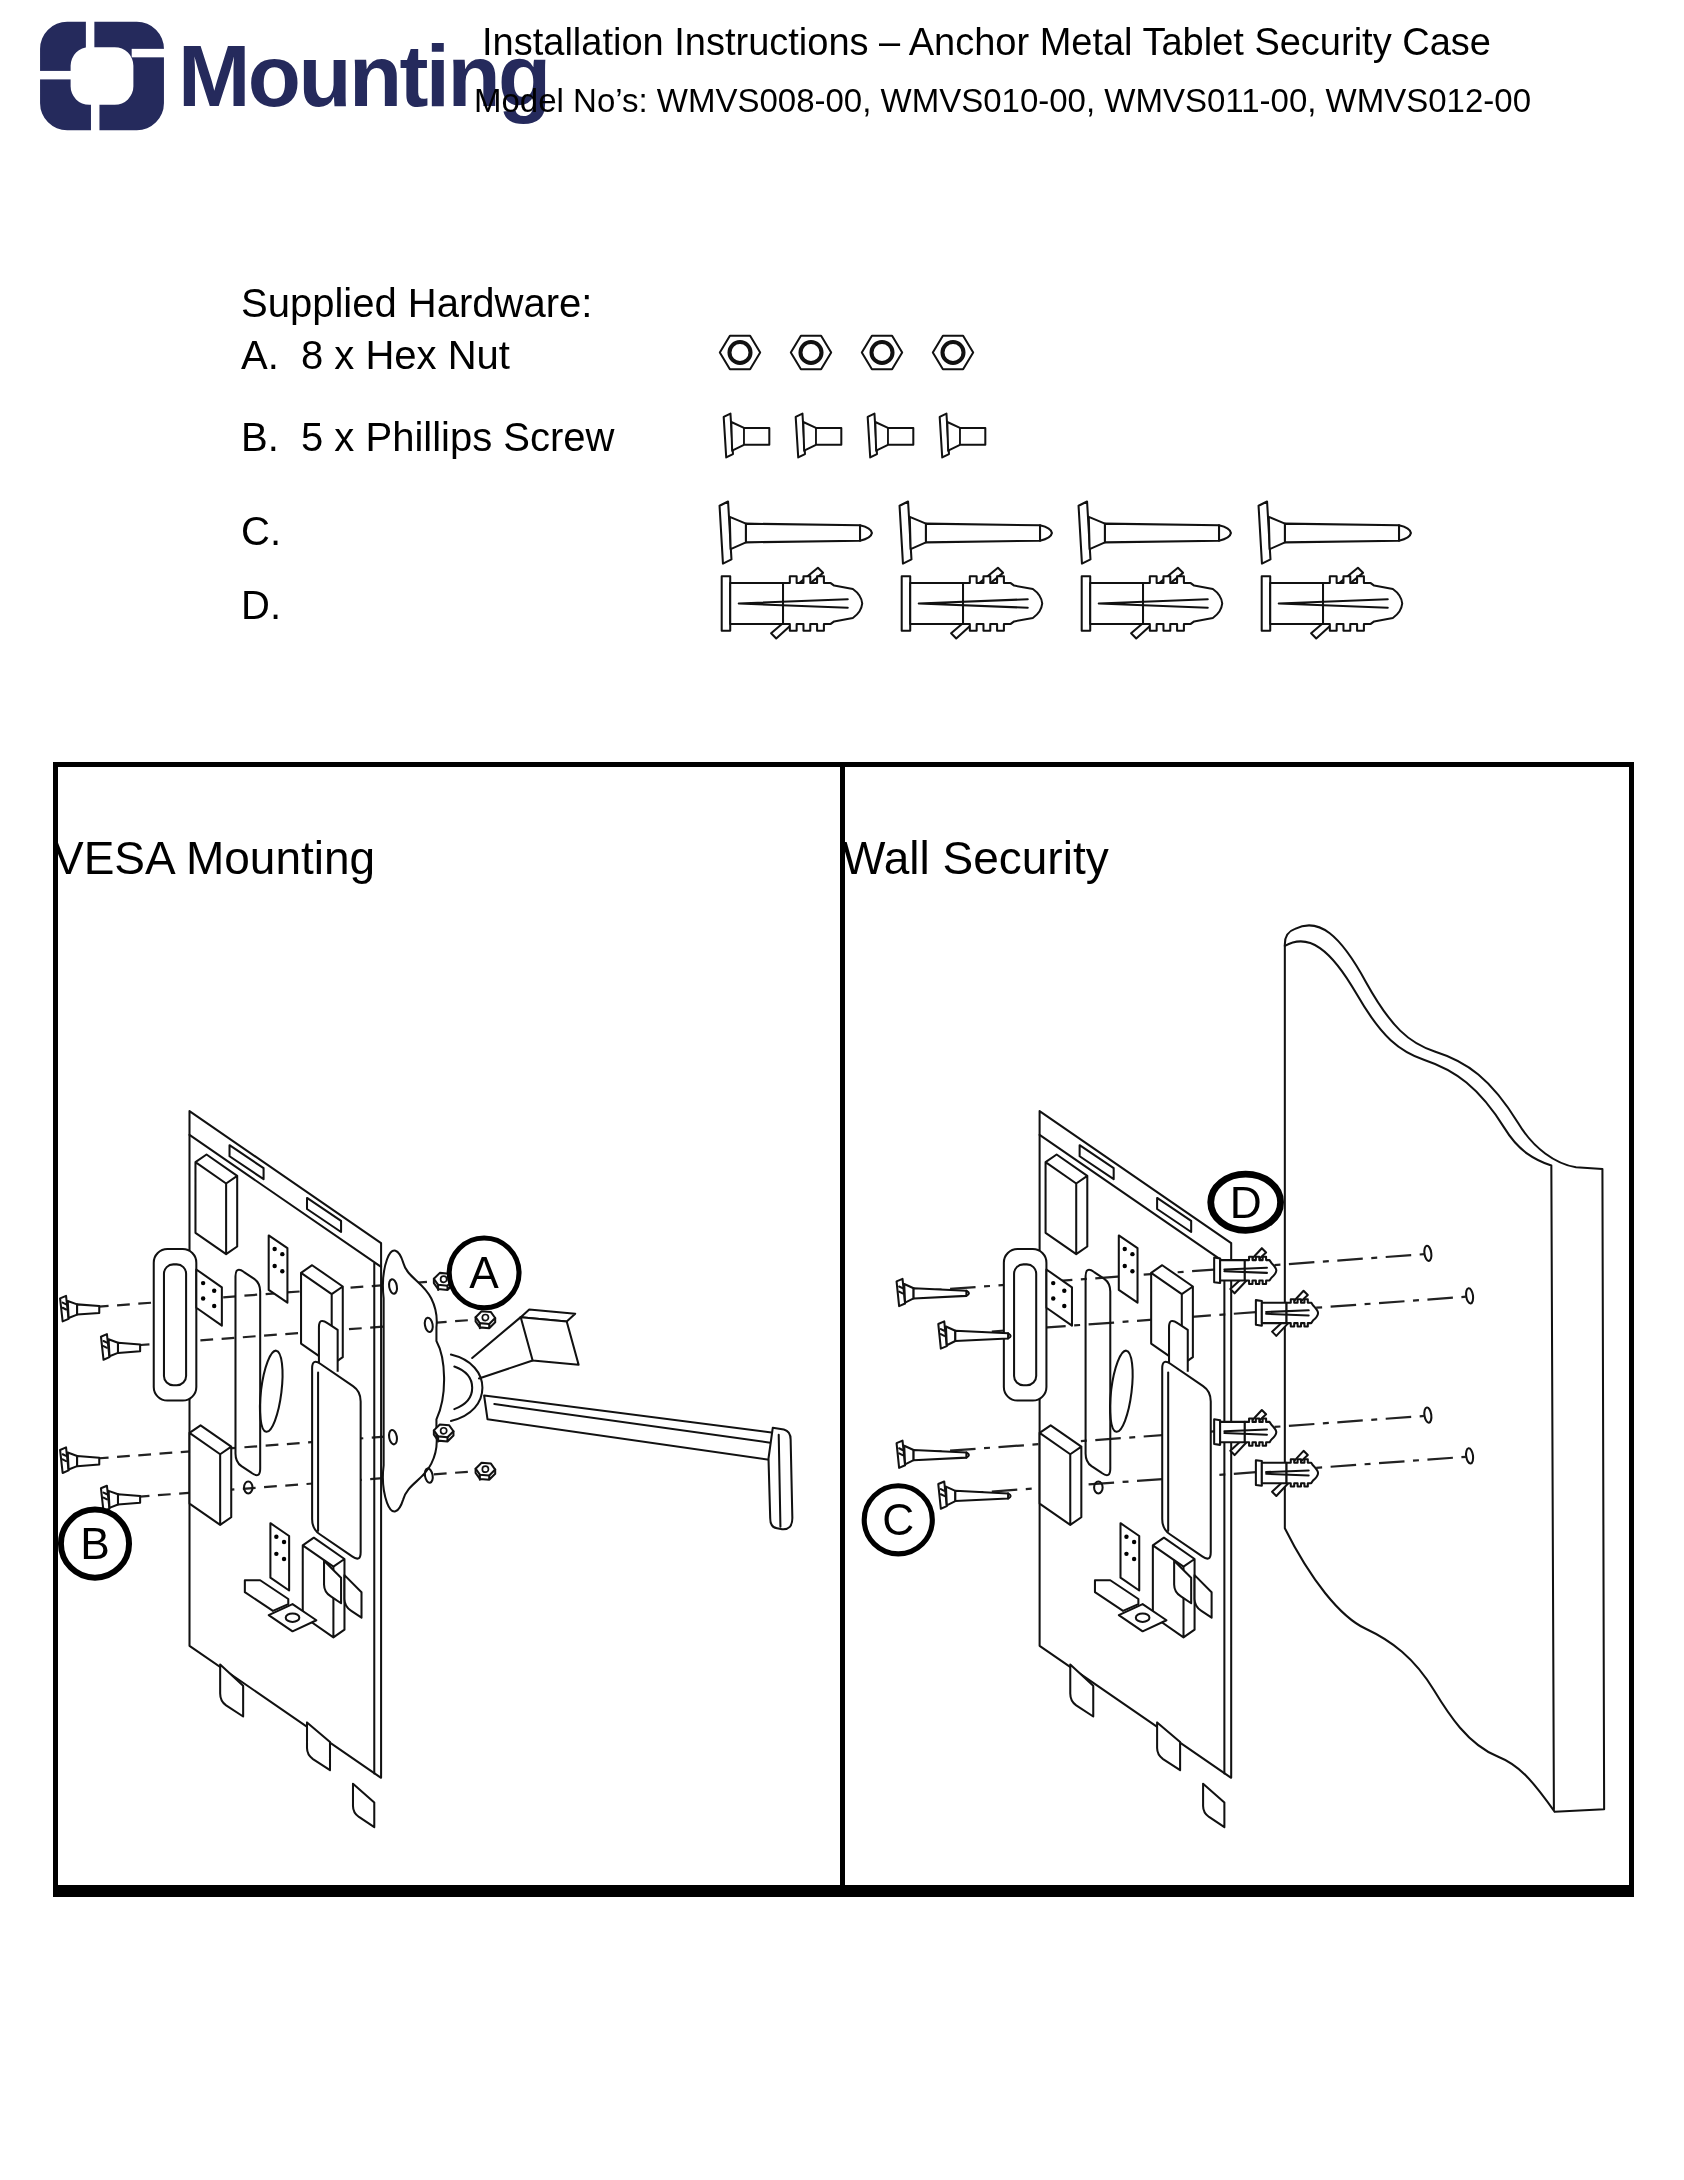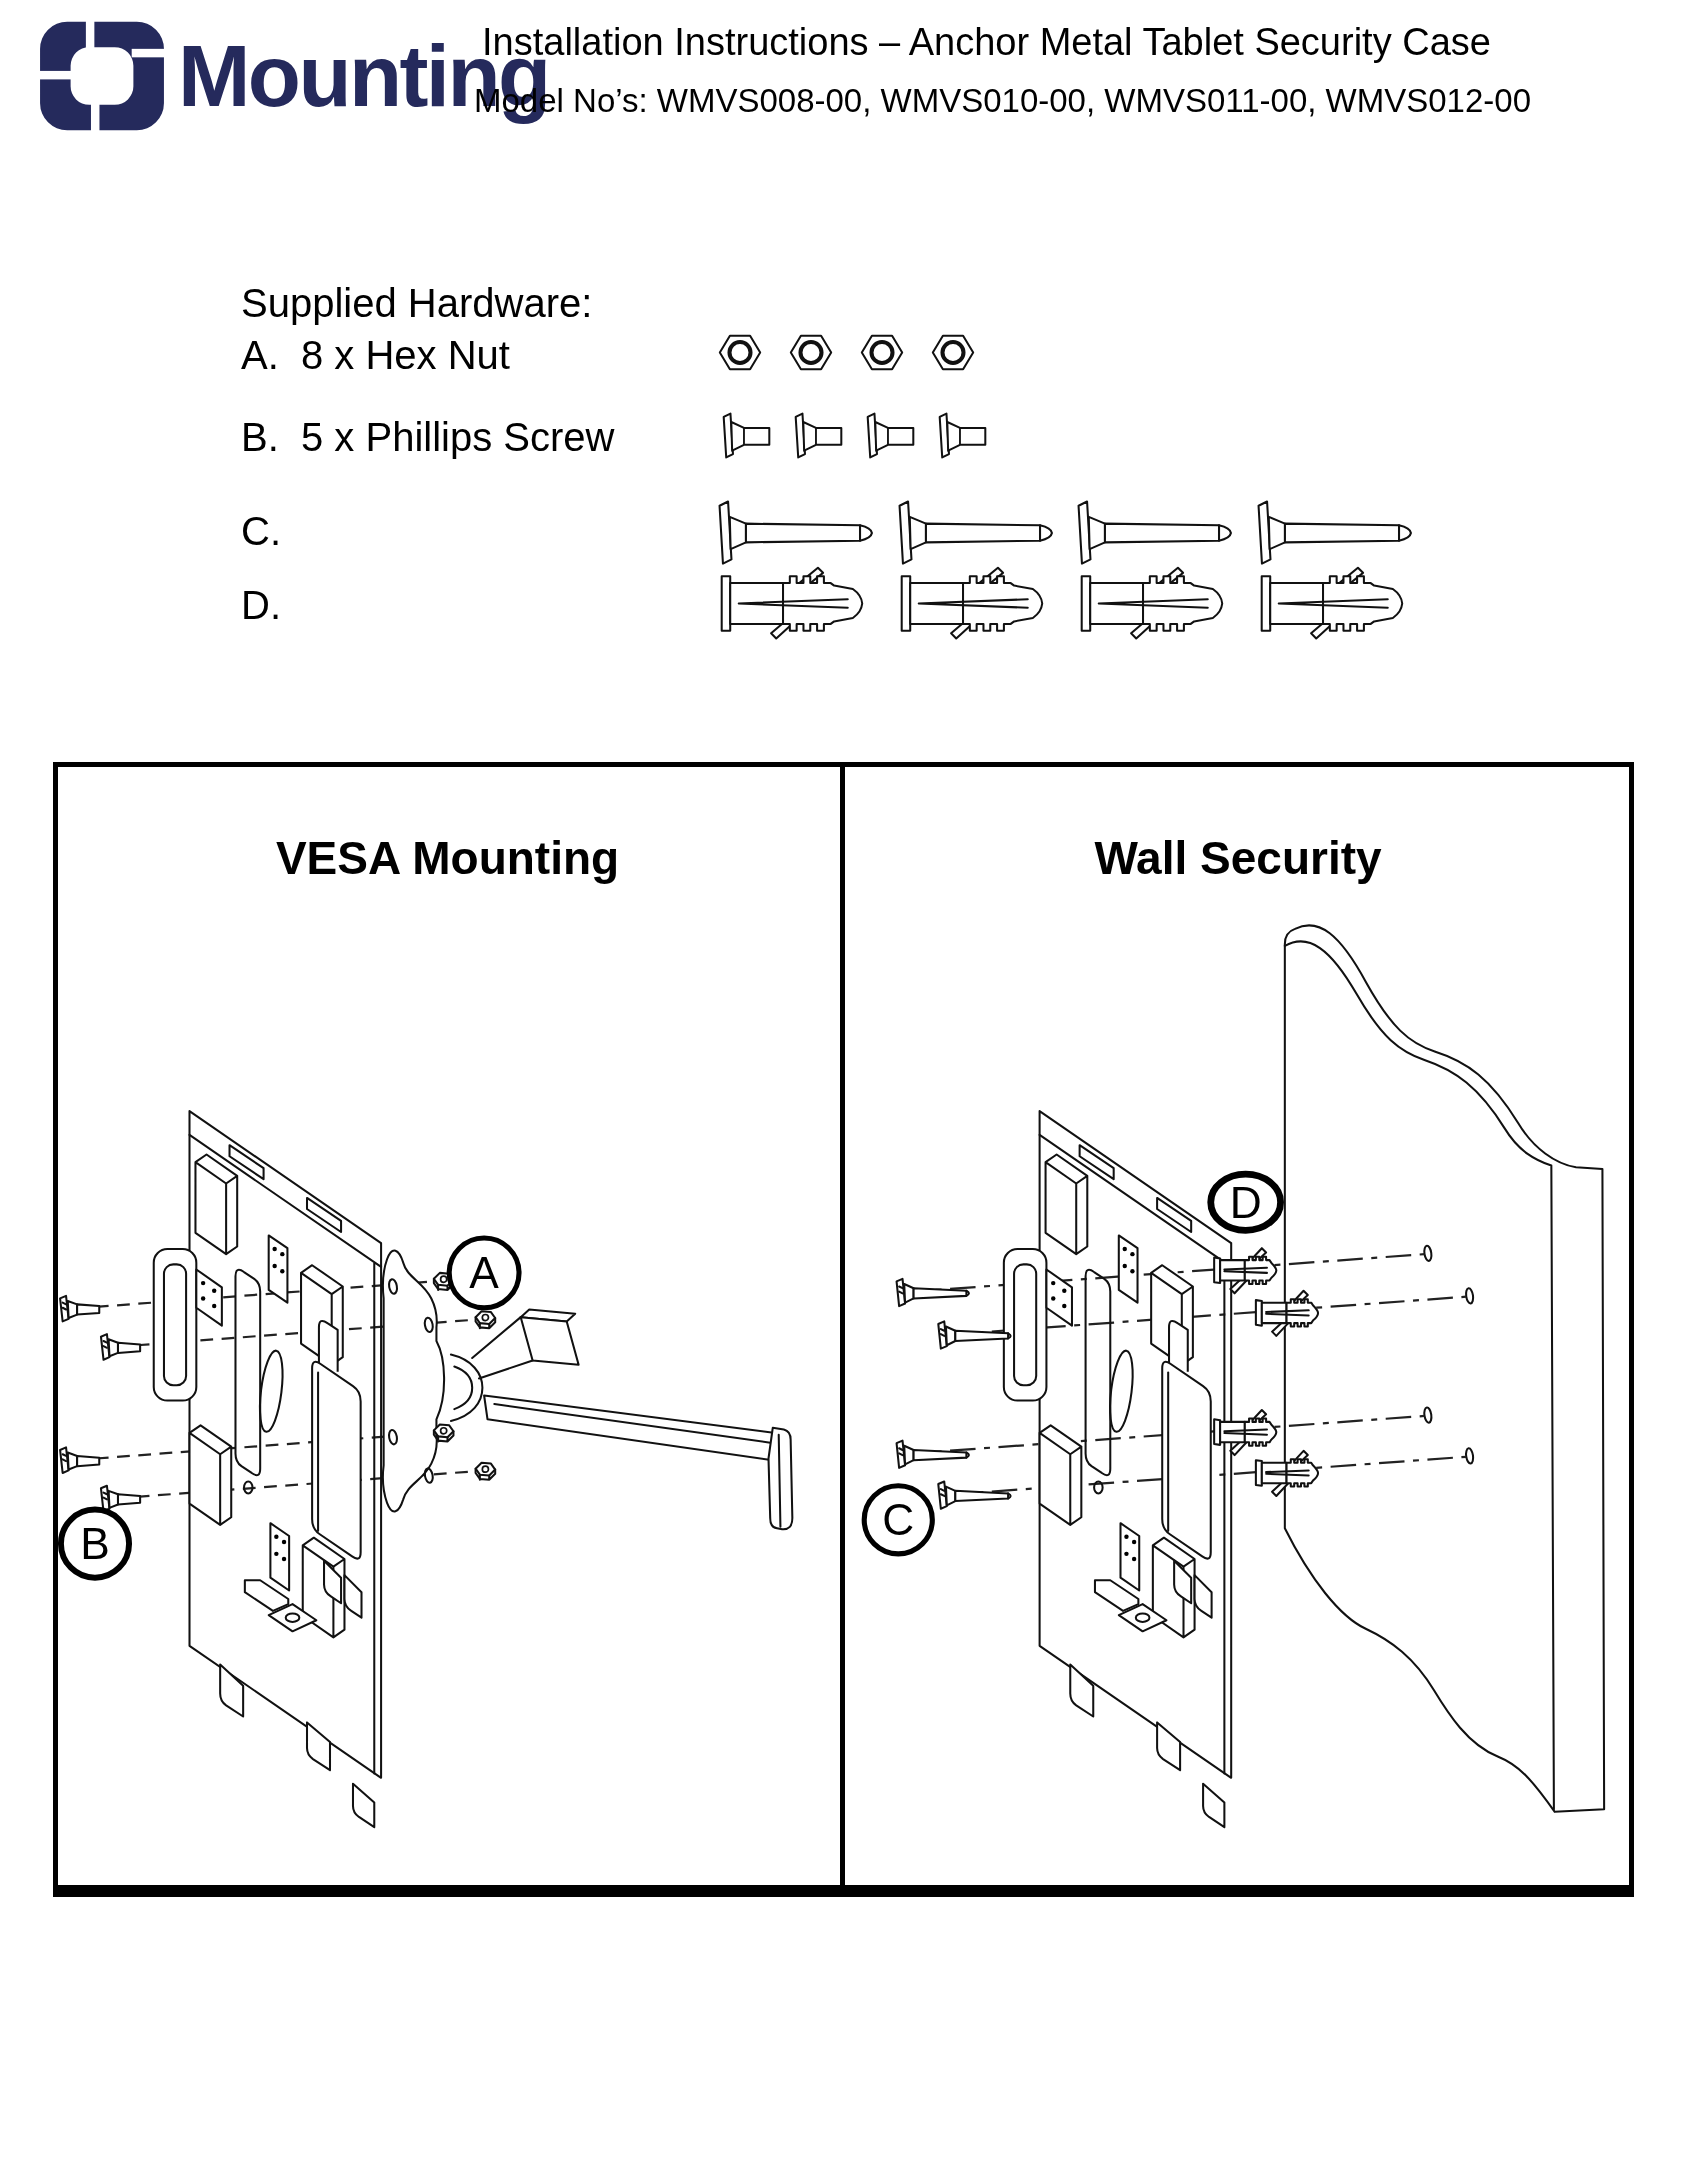--- a/index.html
+++ b/index.html
@@ -14,21 +14,21 @@
   
   #hw-heading{left:241px;top:256px;font-size:40px;margin-top:25px;}
   .hw-row-text{left:241px;font-size:40px;display:flex;}
   .hw-key{display:inline-block;width:60px;}
   .icon-strip{display:flex;align-items:center;}
   .icon-strip svg{flex:0 0 auto;display:block;}
   
   #panel-box{left:53px;top:762px;width:1581px;height:1135px;border:5.1px solid #000;
              border-bottom-width:12px;box-sizing:border-box;background:#fff;}
   #panel-divider{left:840px;top:762px;width:5.1px;height:1135px;background:#000;}
-  .panel-title{top:831px;font-size:46px;font-weight:bold;text-align:center;}
+  .panel-title{top:831px;font-size:46px;font-weight:normal;text-align:left;}
   #title-left{left:53px;width:789px;}
   #title-right{left:842px;width:792px;}
   .psvg{position:absolute;top:762px;height:1135px;}
   svg *{vector-effect:none;}
   .ln{stroke:#111;fill:none;stroke-width:2.4;stroke-linejoin:round;stroke-linecap:round;}
   .wh{stroke:#111;fill:#fff;stroke-width:2.4;stroke-linejoin:round;}
   .dash{stroke:#222;fill:none;stroke-width:2.6;}
   .co{fill:#fff;stroke:#000;}
   .co-txt{font-family:"Liberation Sans",sans-serif;font-size:52px;fill:#000;text-anchor:middle;}
 </style>

